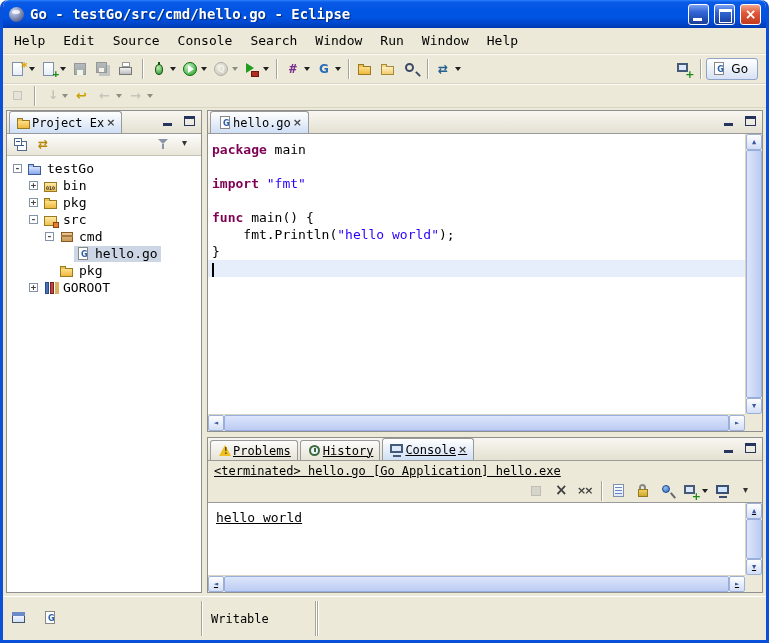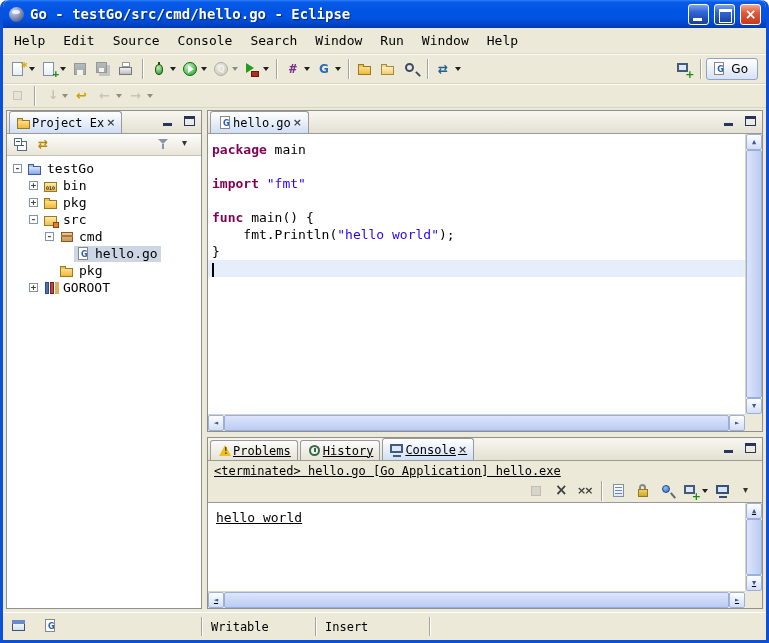--- a/index.html
+++ b/index.html
@@ -168,21 +168,21 @@
   .sb-thumb-v{flex:1;margin:0;background:linear-gradient(90deg,#dce5fb,#bccbf2);border:1px solid #98aede;border-radius:2px;}
   .sb-thumb-h{flex:1;background:linear-gradient(#dce5fb,#bccbf2);border:1px solid #98aede;border-radius:2px;}
   .sb-corner{width:17px;height:17px;flex:none;background:#ece9d8;}
   
   .console-status{height:19px;flex:none;display:flex;align-items:center;padding:0 6px;font-size:12px;background:#ece9d8;}
   .console-toolbar{height:23px;flex:none;display:flex;align-items:center;justify-content:flex-end;gap:1px;background:#ece9d8;border-bottom:1px solid #9a9a9a;padding-right:3px;}
   .console-body{flex:1;display:flex;flex-direction:column;min-height:0;background:#fff;}
   .cb-top{flex:1;display:flex;min-height:0;}
   .console-out{flex:1;background:#fff;padding:6px 8px;font:13px/17px "DejaVu Sans Mono",monospace;white-space:pre;}
   
-  .statusbar{height:28px;flex:none;display:flex;align-items:stretch;background:#ece9d8;border-top:1px solid #fff;padding:2px 2px;}
+  .statusbar{height:44px;flex:none;display:flex;align-items:stretch;background:#ece9d8;border-top:1px solid #fff;padding:2px 2px;}
   .sb-zone{width:196px;flex:none;display:flex;align-items:center;gap:14px;padding-left:6px;}
   .sb-div{width:2px;border-left:1px solid #a9a593;border-right:1px solid #fff;margin:2px 0;flex:none;}
   .sb-cell{width:112px;flex:none;display:flex;align-items:center;padding-left:8px;font-size:12px;}
   .sb-rest{flex:1;}
 </style>
 </head>
 <body>
 
 <div class="window">
 
@@ -506,18 +506,17 @@
   </div>
 
   <div class="statusbar">
     <div class="sb-zone">
       <div class="ic g-fastview"></div>
       <div class="ic g-gostatus"></div>
     </div>
     <div class="sb-div"></div>
     <div class="sb-cell">Writable</div>
     <div class="sb-div"></div>
-    <div class="sb-cell">Insert</div>
     <div class="sb-div"></div>
     <div class="sb-rest"></div>
   </div>
 
 </div>
 
 </body></html>

